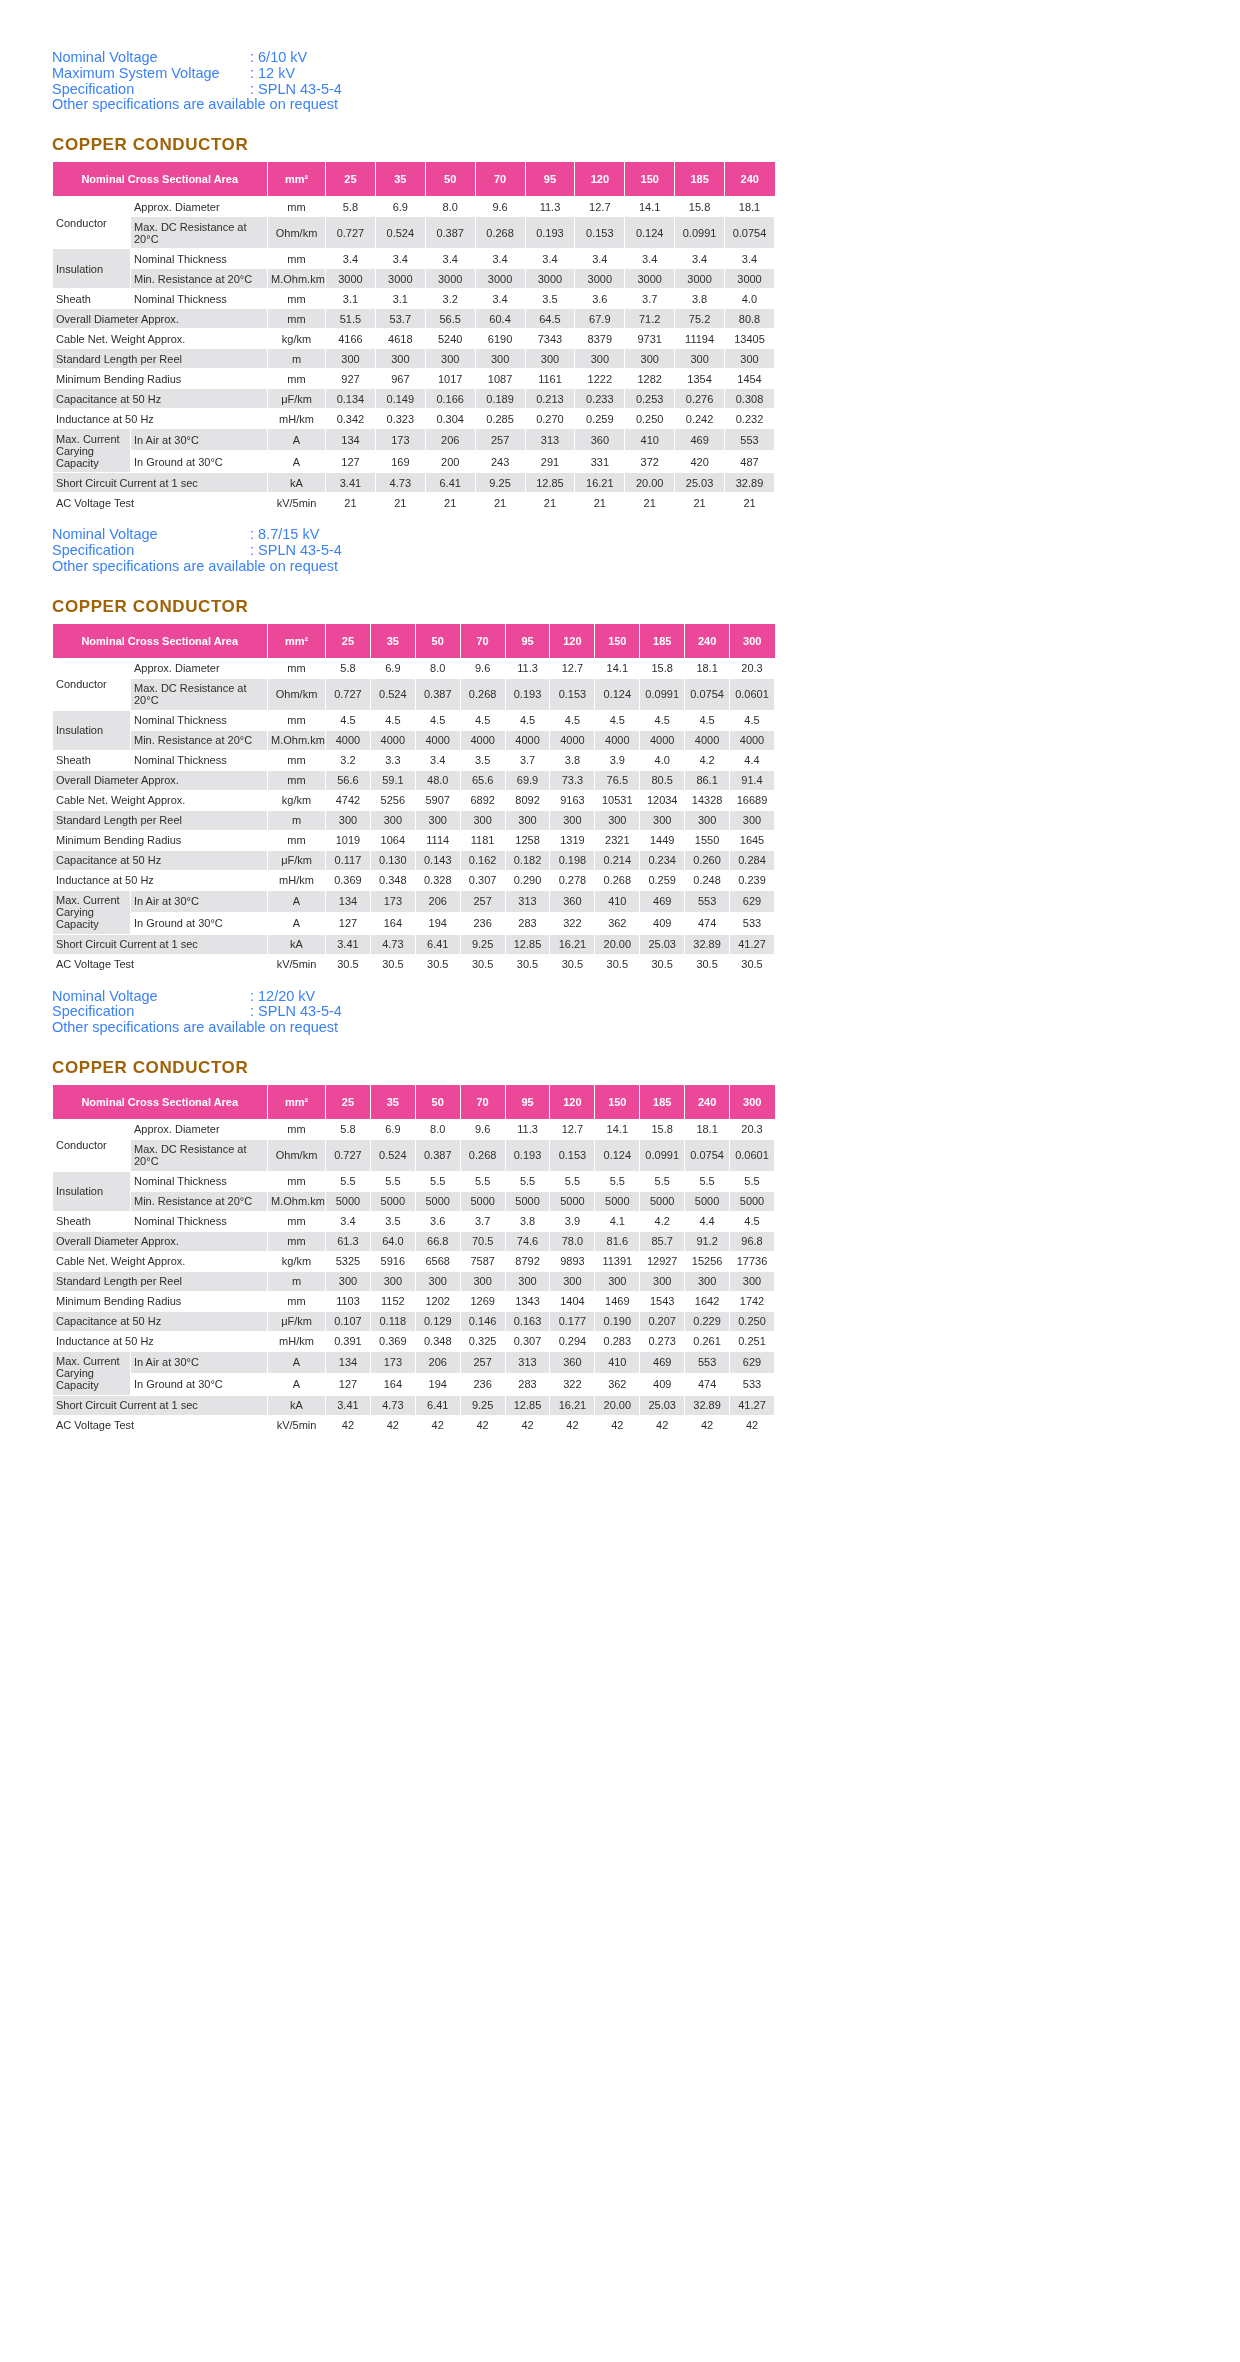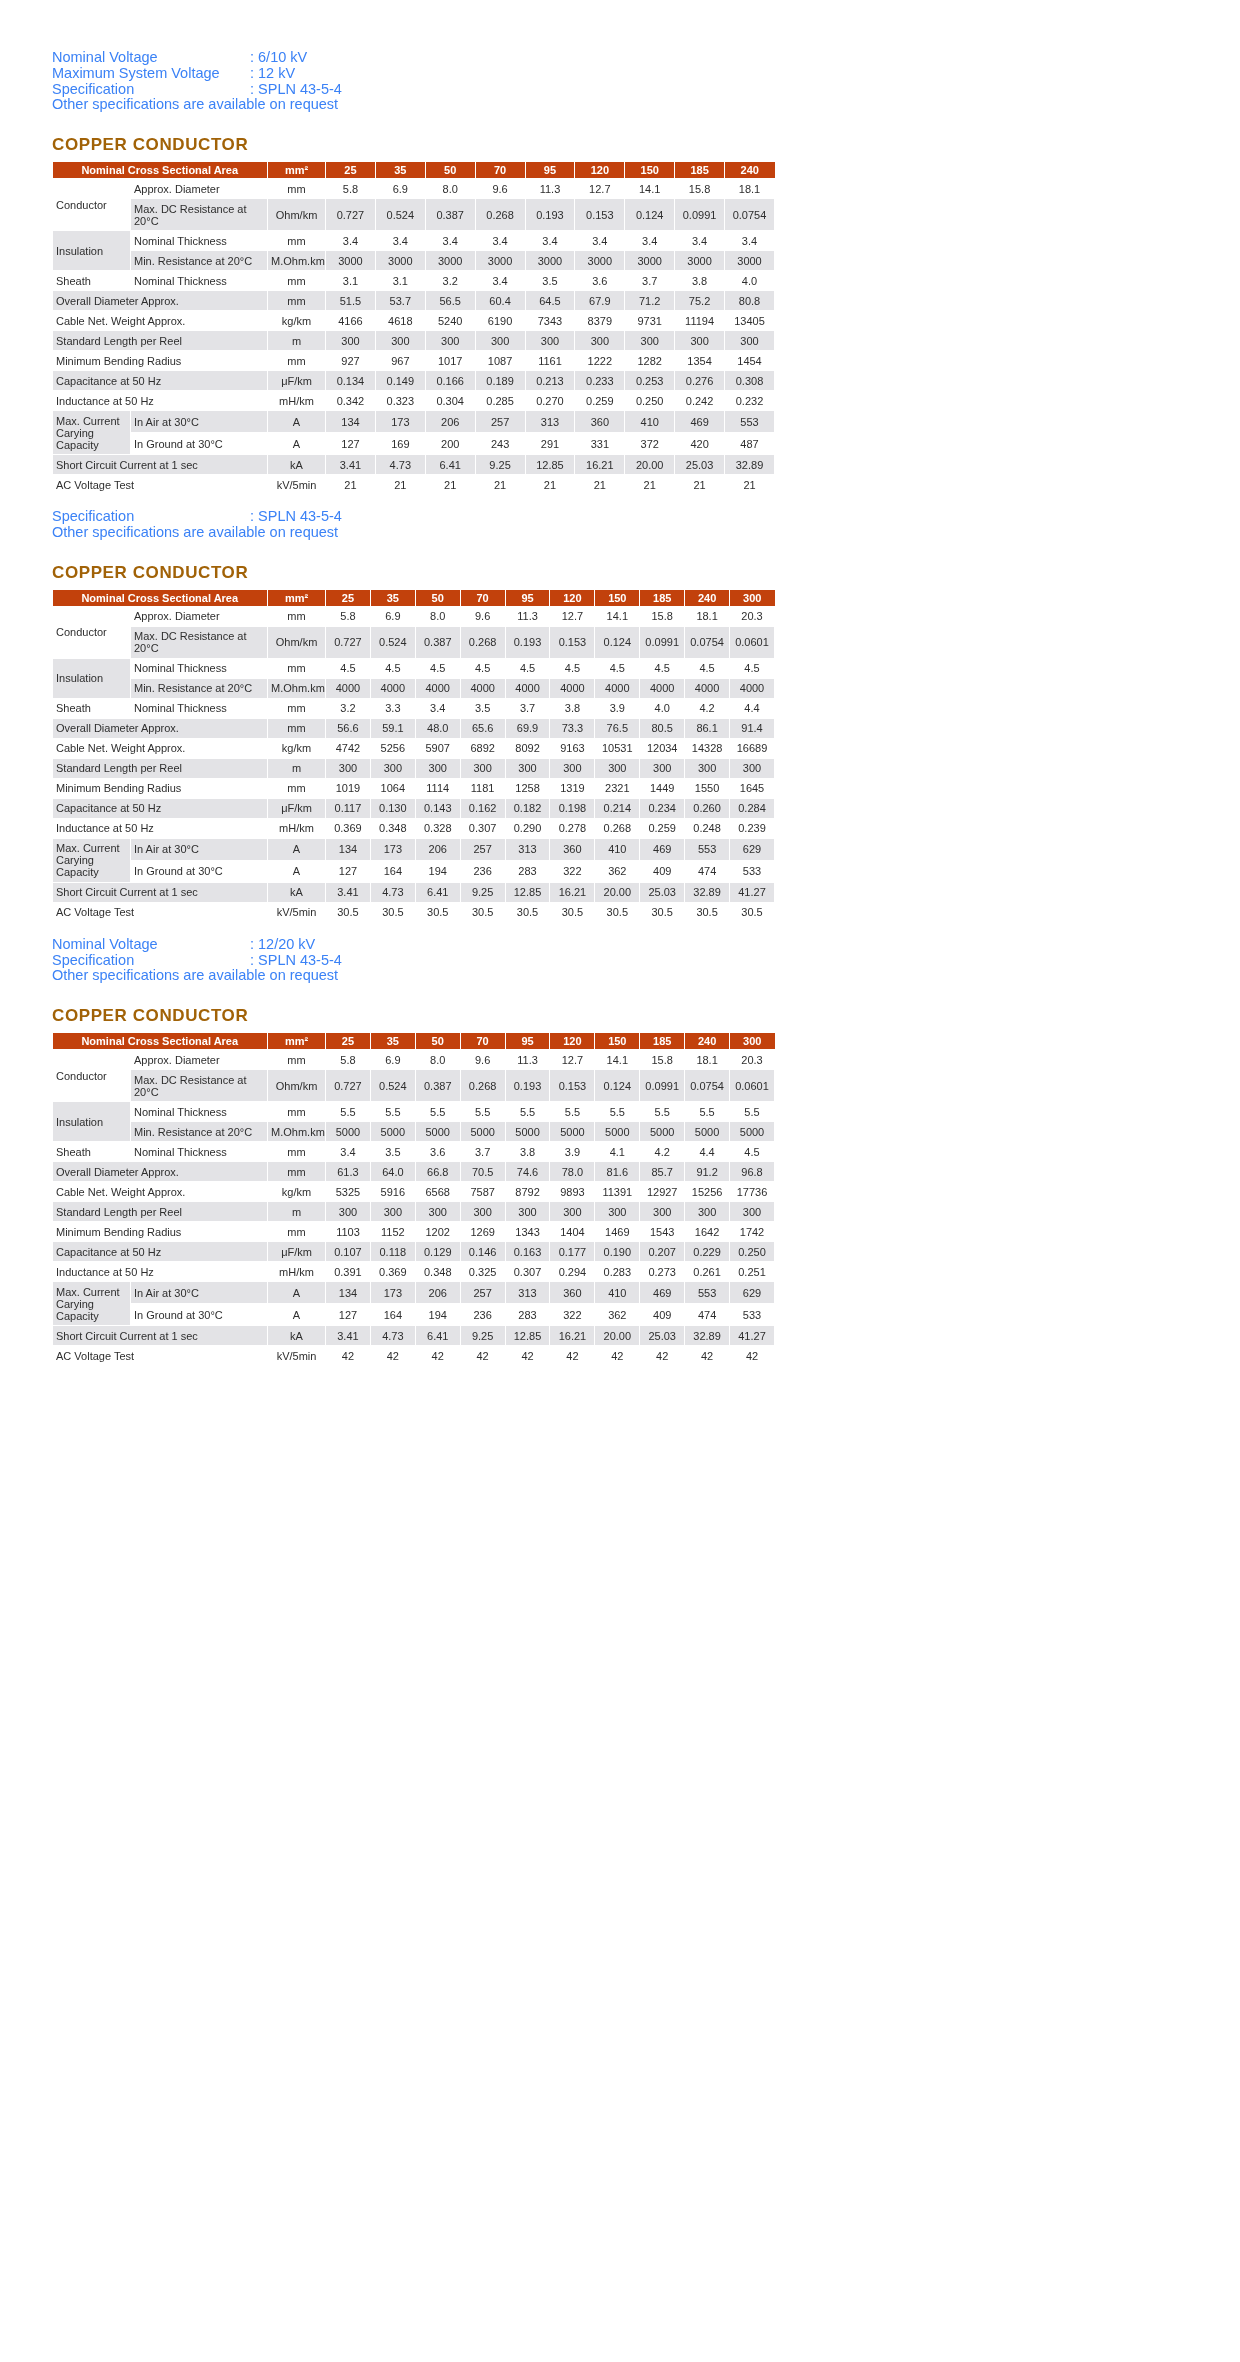--- a/index.html
+++ b/index.html
@@ -39,25 +39,25 @@
   }
   table.spec-table {
     border-collapse: collapse;
     table-layout: fixed;
     width: 723px;
     font-size: 11px;
     border-bottom: 1px solid #c8c8cc;
     color: #2e2e2e;
   }
   table.spec-table thead th {
-    background: #c2410c;
+    background: #ec4899;
     color: #ffffff;
     font-weight: 700;
     font-size: 11px;
-    padding: 2px 2px;
+    padding: 11px 2px;
     border-right: 1px solid #ffffff;
     text-align: center;
   }
   table.spec-table thead th:last-child {
     border-right: none;
   }
   table.spec-table tbody td {
     padding: 3.5px 3px;
     border: 1px solid #ffffff;
     background: #ffffff;
@@ -325,20 +325,21 @@
             <td class="val">21</td>
             <td class="val">21</td>
             <td class="val">21</td>
           </tr>
         </tbody>
     </table>
   </section>
 
   <section class="spec-section">
     <div class="info-block">
+        <div class="info-line"><span class="info-label">Nominal Voltage</span><span class="info-value">: 8.7/15 kV</span></div>
         <div class="info-line"><span class="info-label">Specification</span><span class="info-value">: SPLN 43-5-4</span></div>
       </div>
     <div class="note">Other specifications are available on request</div>
     <h2 class="heading">COPPER CONDUCTOR</h2>
     <table class="spec-table">
         <colgroup>
           <col style="width: 78px;">
           <col style="width: 137px;">
           <col style="width: 58px;">
           <col>

